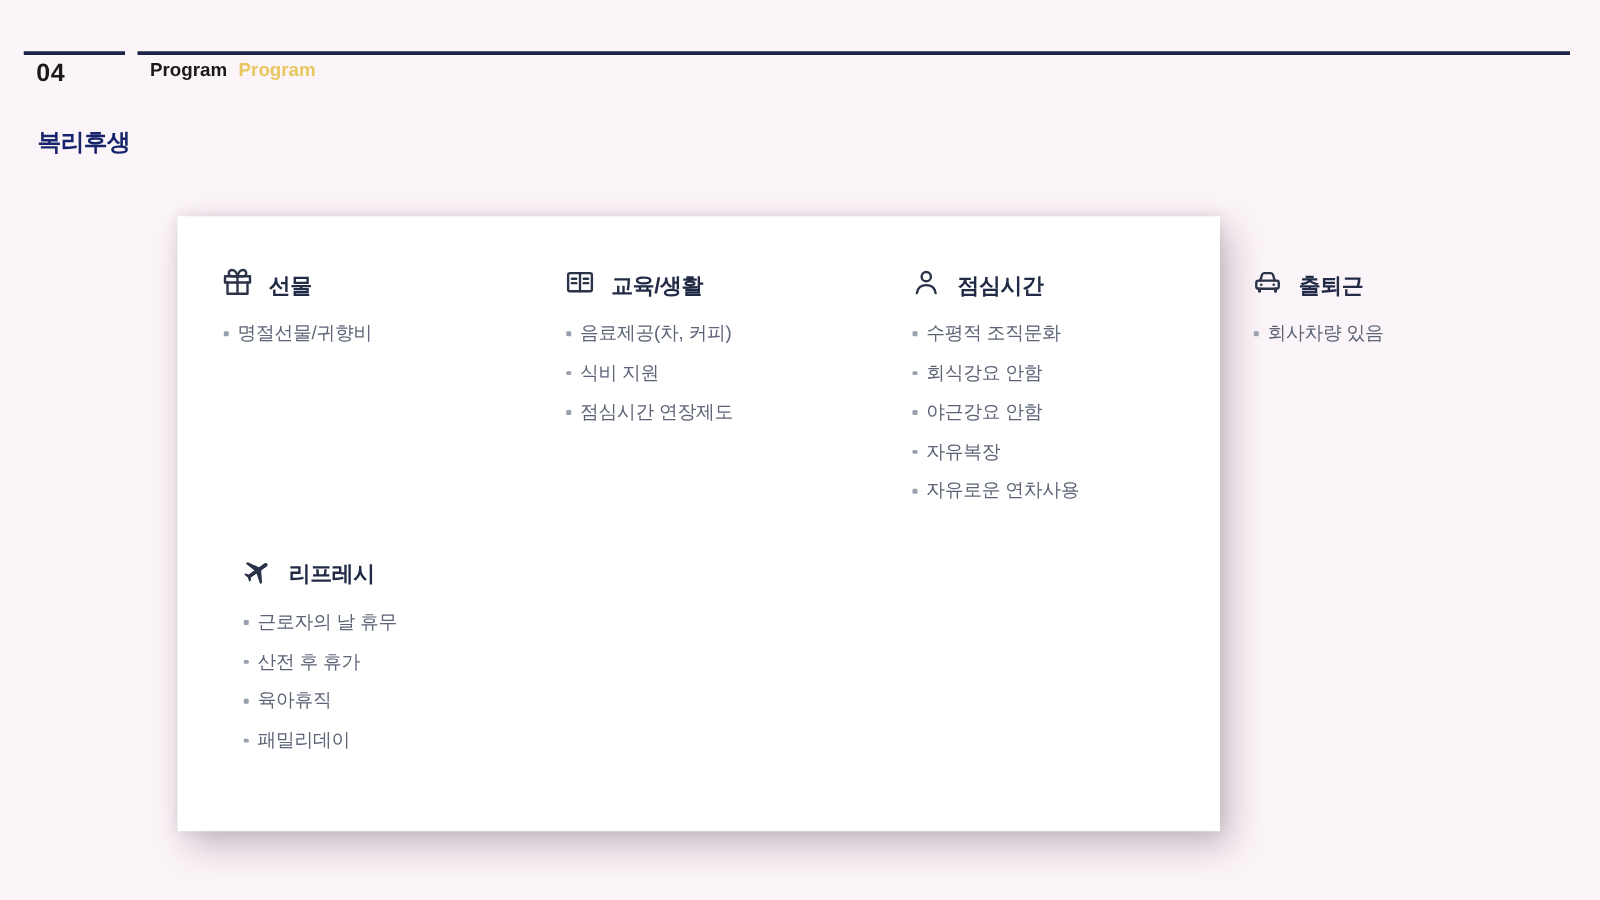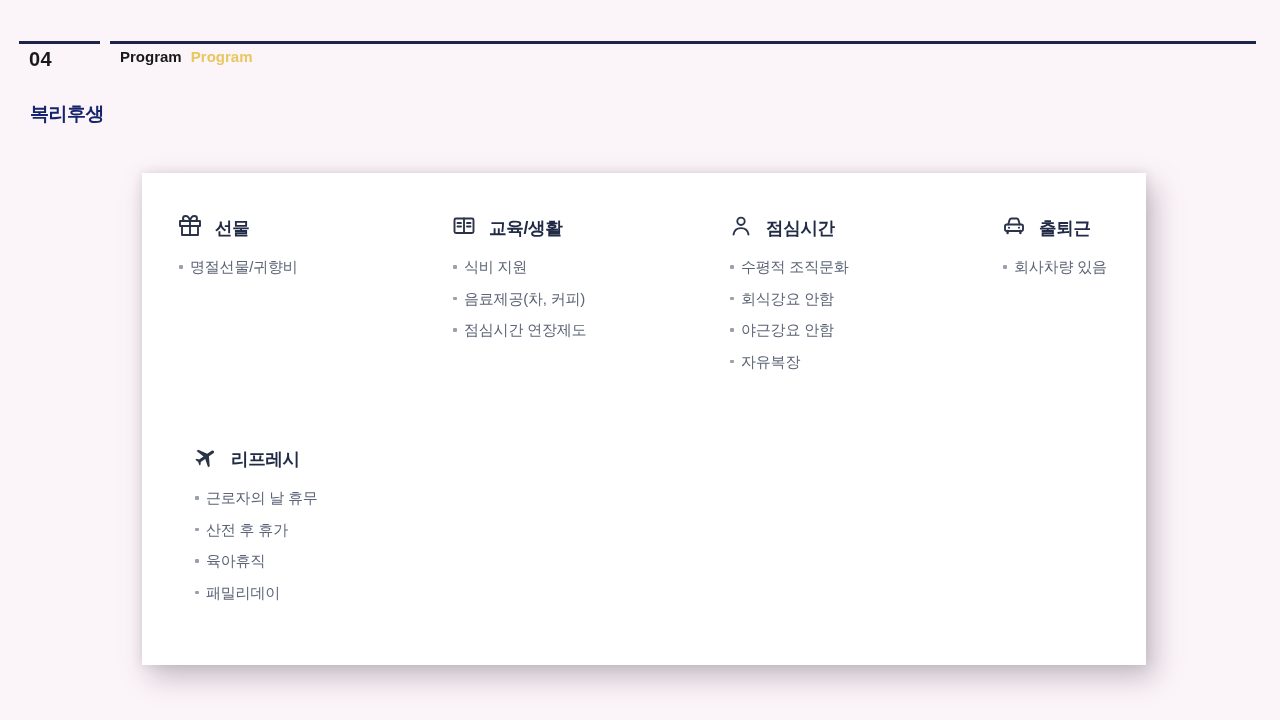--- a/index.html
+++ b/index.html
@@ -22,21 +22,21 @@
   .hdr-title { position:absolute; left:120px; top:48px; font-size:15px; font-weight:bold; }
   .hdr-title .primary { color:#191919; }
   .hdr-title .secondary { color:#e9c75f; margin-left:5px; }
 
   .page-title {
     position:absolute; left:30px; top:101px;
     font-size:19px; font-weight:bold; color:#15246b; letter-spacing:-0.5px;
   }
 
   .card {
-    position:absolute; left:142px; top:173px; width:1004px; height:492px;
+    position:absolute; left:142px; top:173px; width:834px; height:492px;
     background:#ffffff;
     box-shadow: 8px 12px 26px rgba(125,110,125,.42), 0 0 10px rgba(125,110,125,.18);
   }
 
   .section { position:absolute; }
   .sec-1 { left:36px;  top:42px; }
   .sec-2 { left:310px; top:42px; }
   .sec-3 { left:587px; top:42px; }
   .sec-4 { left:860px; top:42px; }
   .sec-5 { left:52px;  top:273px; }
@@ -102,41 +102,42 @@
             <line x1="12" y1="4.5" x2="12" y2="19"></line>
             <line x1="5.5" y1="9" x2="9" y2="9"></line>
             <line x1="5.5" y1="12.5" x2="9" y2="12.5"></line>
             <line x1="15" y1="9" x2="18.5" y2="9"></line>
             <line x1="15" y1="12.5" x2="18.5" y2="12.5"></line>
           </svg>
         </span>
         <span class="sec-label">교육/생활</span>
       </div>
       <ul class="items">
+        <li><span class="dot"></span><span>음료제공(차, 커피)</span></li>
         <li><span class="dot"></span><span>식비 지원</span></li>
-        <li><span class="dot"></span><span>음료제공(차, 커피)</span></li>
         <li><span class="dot"></span><span>점심시간 연장제도</span></li>
       </ul>
     </div>
 
     <div class="section sec-3">
       <div class="sec-header">
         <span>
           <svg width="24" height="24" viewBox="0 0 24 24" fill="none" stroke="#2b3349" stroke-width="1.9" stroke-linecap="round" stroke-linejoin="round">
             <circle cx="12" cy="7.3" r="3.7"></circle>
             <path d="M4.5 20.5c.6-4.1 3.6-6.4 7.5-6.4s6.9 2.3 7.5 6.4"></path>
           </svg>
         </span>
         <span class="sec-label">점심시간</span>
       </div>
       <ul class="items">
         <li><span class="dot"></span><span>수평적 조직문화</span></li>
         <li><span class="dot"></span><span>회식강요 안함</span></li>
         <li><span class="dot"></span><span>야근강요 안함</span></li>
         <li><span class="dot"></span><span>자유복장</span></li>
+        <li><span class="dot"></span><span>자유로운 연차사용</span></li>
       </ul>
     </div>
 
     <div class="section sec-4">
       <div class="sec-header">
         <span>
           <svg width="24" height="24" viewBox="0 0 24 24" fill="none" stroke="#2b3349" stroke-width="1.9" stroke-linecap="round" stroke-linejoin="round">
             <path d="M6.2 10.5 7.6 5.9c.25-.8.95-1.4 1.75-1.4h5.3c.8 0 1.5.6 1.75 1.4l1.4 4.6"></path>
             <rect x="3" y="10.5" width="18" height="6.5" rx="1.8"></rect>
             <circle cx="7" cy="13.8" r="1.05" fill="#2b3349" stroke="none"></circle>

